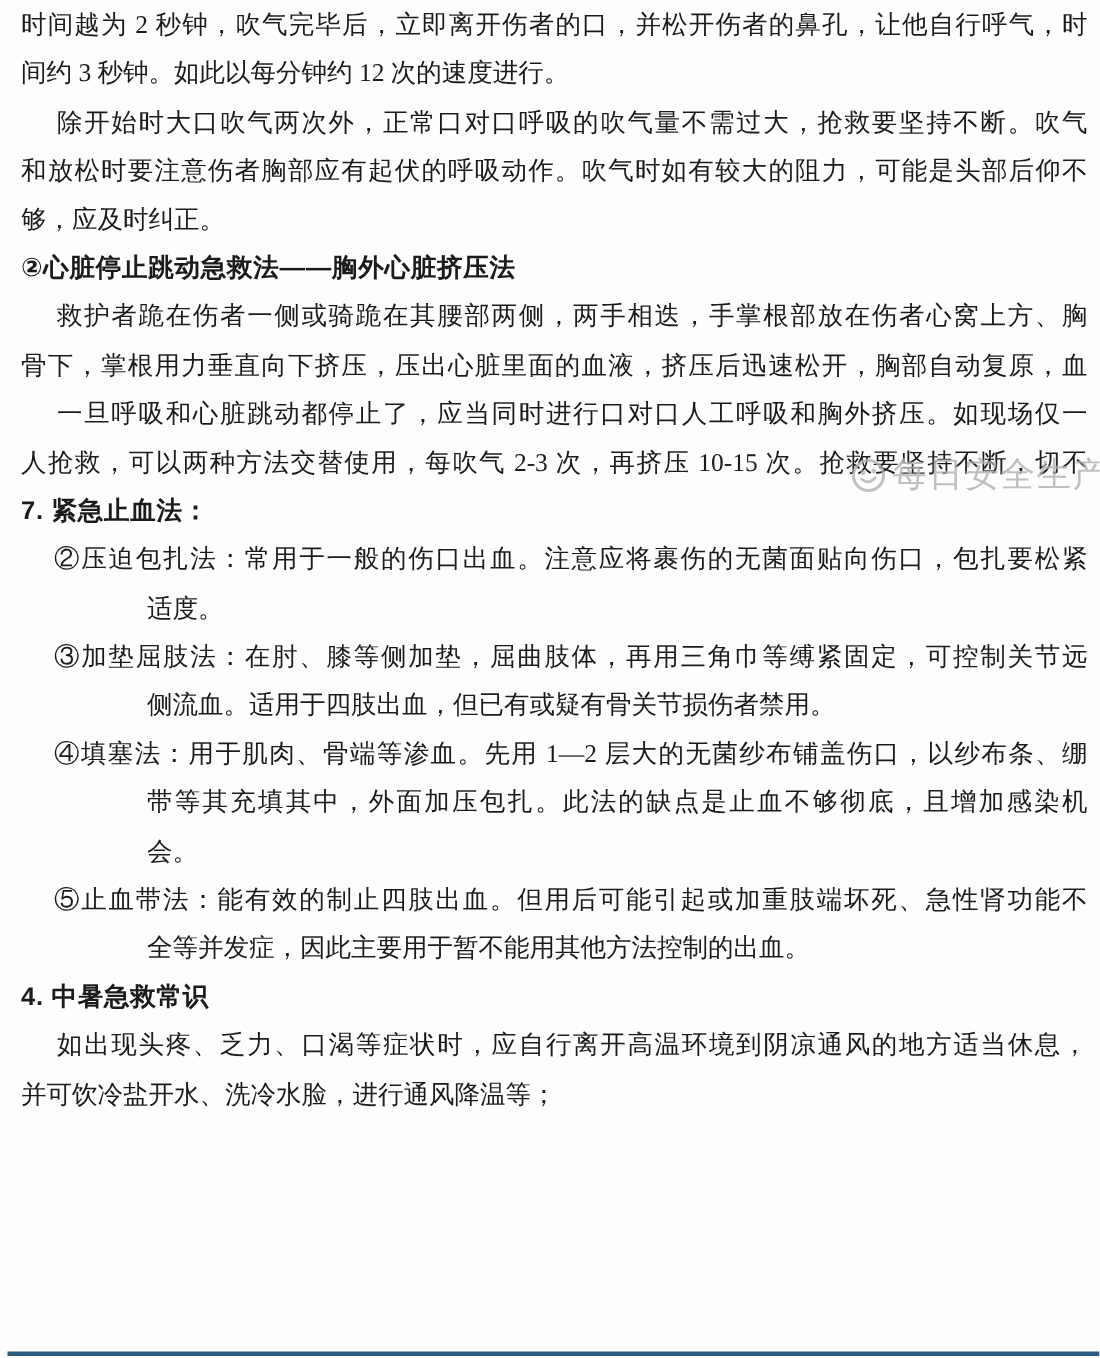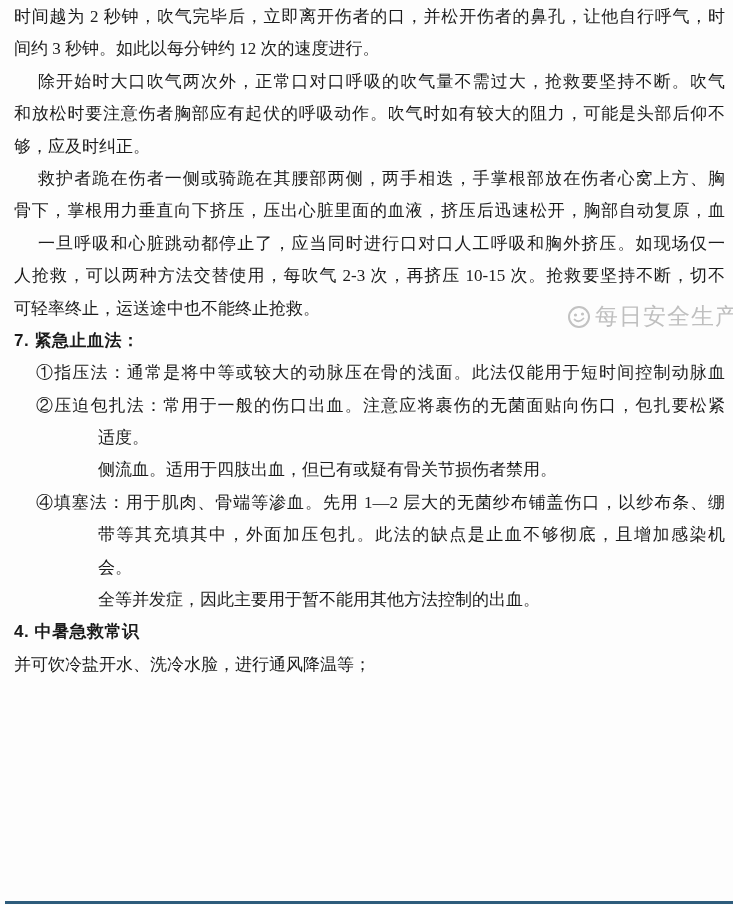--- a/index.html
+++ b/index.html
@@ -63,35 +63,37 @@
 </style>
 </head>
 <body>
 
 <div class="doc">
   <div class="ln cont full">时间越为 2 秒钟，吹气完毕后，立即离开伤者的口，并松开伤者的鼻孔，让他自行呼气，时</div>
   <div class="ln cont">间约 3 秒钟。如此以每分钟约 12 次的速度进行。</div>
   <div class="ln first full">除开始时大口吹气两次外，正常口对口呼吸的吹气量不需过大，抢救要坚持不断。吹气</div>
   <div class="ln cont full">和放松时要注意伤者胸部应有起伏的呼吸动作。吹气时如有较大的阻力，可能是头部后仰不</div>
   <div class="ln cont">够，应及时纠正。</div>
+  <div class="ln h">②心脏停止跳动急救法——胸外心脏挤压法</div>
   <div class="ln first full">救护者跪在伤者一侧或骑跪在其腰部两侧，两手相迭，手掌根部放在伤者心窝上方、胸</div>
   <div class="ln cont full">骨下，掌根用力垂直向下挤压，压出心脏里面的血液，挤压后迅速松开，胸部自动复原，血</div>
   <div class="ln first full">一旦呼吸和心脏跳动都停止了，应当同时进行口对口人工呼吸和胸外挤压。如现场仅一</div>
   <div class="ln cont full">人抢救，可以两种方法交替使用，每吹气 2-3 次，再挤压 10-15 次。抢救要坚持不断，切不</div>
-  <div class="ln cont">可轻率终止，运送途中也不能终止抢救。</div>
   <div class="ln h">7. 紧急止血法：</div>
-  <div class="ln li full">①指压法：通常是将中等或较大的动脉压在骨的浅面。此法仅能用于短时间控制动脉血</div>
   <div class="ln li full">②压迫包扎法：常用于一般的伤口出血。注意应将裹伤的无菌面贴向伤口，包扎要松紧</div>
   <div class="ln licont">适度。</div>
+  <div class="ln li full">③加垫屈肢法：在肘、膝等侧加垫，屈曲肢体，再用三角巾等缚紧固定，可控制关节远</div>
   <div class="ln licont">侧流血。适用于四肢出血，但已有或疑有骨关节损伤者禁用。</div>
   <div class="ln li full">④填塞法：用于肌肉、骨端等渗血。先用 1—2 层大的无菌纱布铺盖伤口，以纱布条、绷</div>
   <div class="ln licont full">带等其充填其中，外面加压包扎。此法的缺点是止血不够彻底，且增加感染机</div>
   <div class="ln licont">会。</div>
+  <div class="ln li full">⑤止血带法：能有效的制止四肢出血。但用后可能引起或加重肢端坏死、急性肾功能不</div>
   <div class="ln licont">全等并发症，因此主要用于暂不能用其他方法控制的出血。</div>
   <div class="ln h">4. 中暑急救常识</div>
+  <div class="ln first full">如出现头疼、乏力、口渴等症状时，应自行离开高温环境到阴凉通风的地方适当休息，</div>
   <div class="ln cont">并可饮冷盐开水、洗冷水脸，进行通风降温等；</div>
 </div>
 
 <div class="watermark">
   <span style="display:inline-block;width:26px;height:26px;margin-right:3px;">
     <svg width="26" height="26" viewBox="0 0 26 26">
       <circle cx="13" cy="13" r="10" fill="none" stroke="#b2b2b2" stroke-width="2"></circle>
       <circle cx="9.5" cy="11" r="1.6" fill="#b2b2b2"></circle>
       <circle cx="16.5" cy="10" r="1.6" fill="#b2b2b2"></circle>
       <path d="M8.5 15.5 Q13 19.5 17.5 14.5" fill="none" stroke="#b2b2b2" stroke-width="1.8" stroke-linecap="round"></path>

